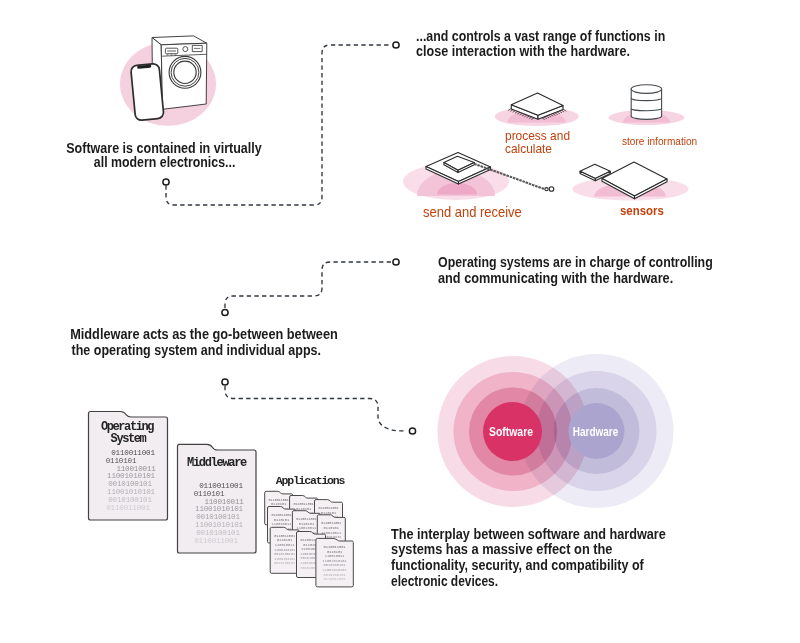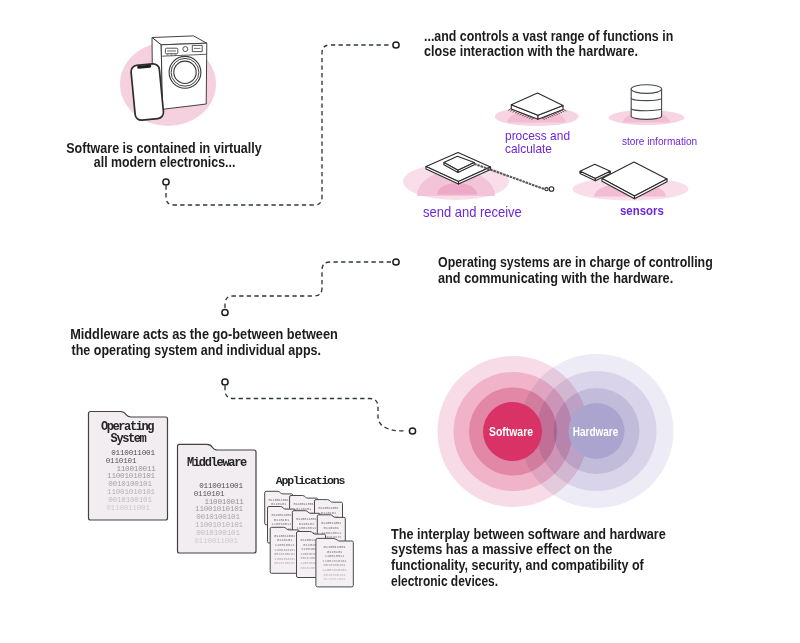--- a/index.html
+++ b/index.html
@@ -1,19 +1,19 @@
 <!DOCTYPE html>
 <html><head>
 <meta charset="utf-8">
 <style>
   html,body{margin:0;padding:0;background:#ffffff;}
   #page{position:relative;width:800px;height:643px;background:#ffffff;overflow:hidden;
         font-family:"Liberation Sans",sans-serif;}
   .txt{position:absolute;font-weight:bold;color:#1c1c1c;white-space:nowrap;}
-  .lbl{position:absolute;font-weight:normal;color:#6d28d9;white-space:nowrap;}
+  .lbl{position:absolute;font-weight:normal;color:#c2410c;white-space:nowrap;}
   svg{position:absolute;left:0;top:0;}
 </style>
 </head>
 <body>
 <div id="page">
 
 <svg width="800" height="643" viewBox="0 0 800 643">
 
   <ellipse cx="168" cy="84" rx="48" ry="42" fill="#f5d1df"></ellipse>
 
@@ -216,21 +216,21 @@
   <circle cx="596.5" cy="431" r="28" fill="#aba4cf"></circle>
   <text x="511" y="436" font-size="13.5" font-weight="bold" fill="#ffffff" text-anchor="middle" font-family="'Liberation Sans',sans-serif" textLength="44" lengthAdjust="spacingAndGlyphs">Software</text>
   <text x="595.5" y="436" font-size="13.5" font-weight="bold" fill="#ffffff" text-anchor="middle" font-family="'Liberation Sans',sans-serif" textLength="45.5" lengthAdjust="spacingAndGlyphs">Hardware</text>
 </svg>
 
 <div class="txt" style="left:164.3px;top:141px;font-size:14.6px;line-height:14.2px;text-align:center;transform:translateX(-50%);">
   <span style="display:inline-block;transform:scaleX(0.858);">Software is contained in virtually</span><br>
   <span style="display:inline-block;transform:scaleX(0.847);">all modern electronics...</span>
 </div>
 
-<div class="txt" style="left:416px;top:28.5px;font-size:14.6px;line-height:15.3px;margin-left:8px;">
+<div class="txt" style="left:416px;top:28.5px;font-size:14.6px;line-height:15.3px;">
   <span style="display:inline-block;transform:scaleX(0.849);transform-origin:left center;">...and controls a vast range of functions in</span><br>
   <span style="display:inline-block;transform:scaleX(0.862);transform-origin:left center;">close interaction with the hardware.</span>
 </div>
 
 <div class="txt" style="left:415.5px;top:255px;font-size:14.6px;line-height:15.8px;margin-left:22px;">
   <span style="display:inline-block;transform:scaleX(0.849);transform-origin:left center;">Operating systems are in charge of controlling</span><br>
   <span style="display:inline-block;transform:scaleX(0.871);transform-origin:left center;">and communicating with the hardware.</span>
 </div>
 
 <div class="txt" style="left:204.1px;top:326px;font-size:14.6px;line-height:16.2px;text-align:left;transform:translateX(-50%);">

